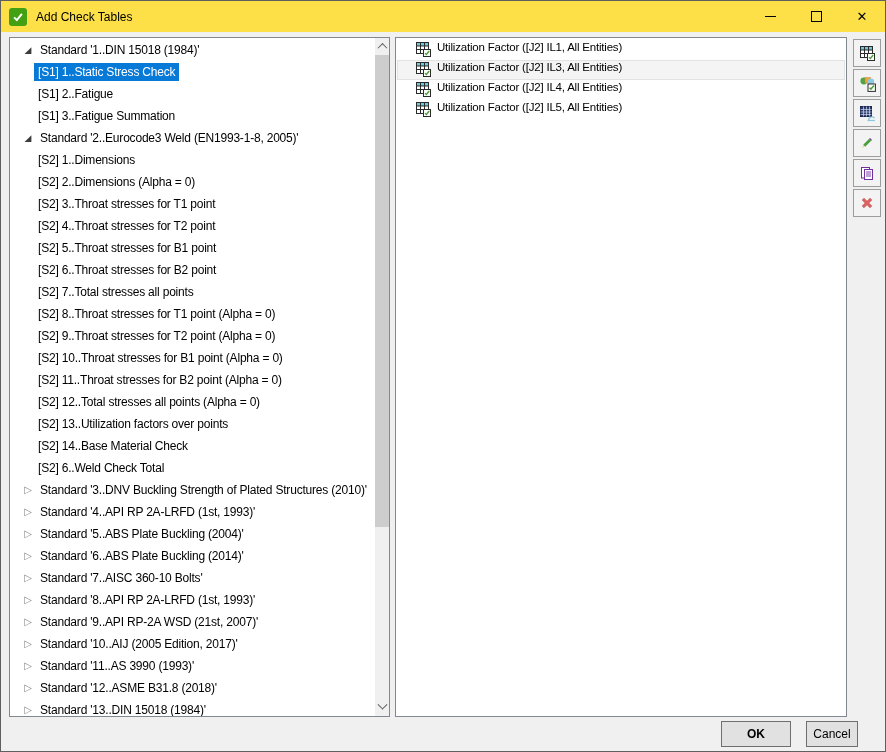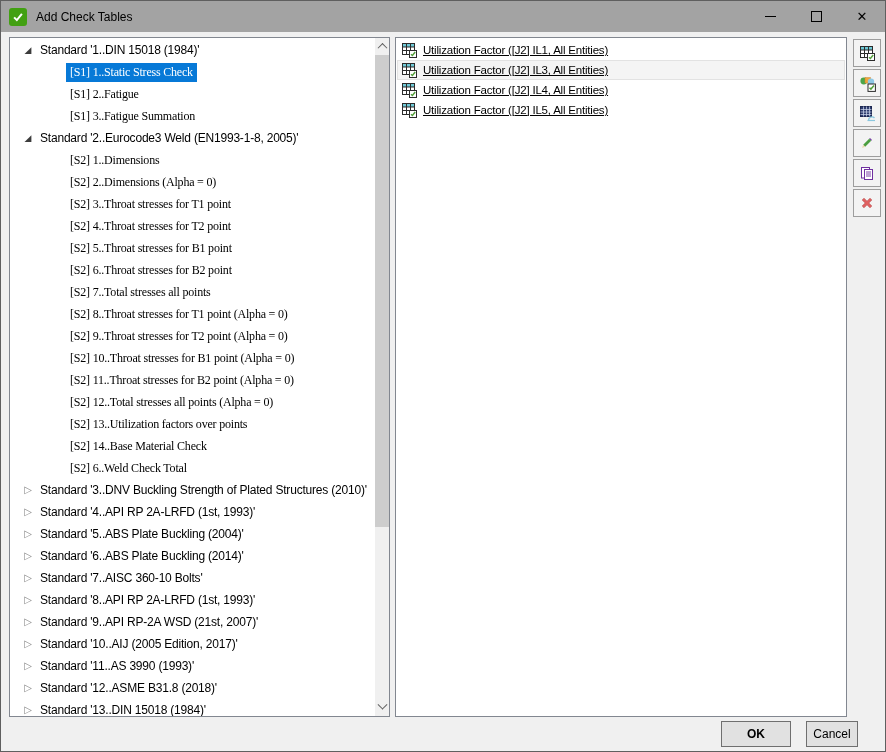--- a/index.html
+++ b/index.html
@@ -8,21 +8,21 @@
     font-family:"Liberation Sans", sans-serif;
     background:#ffffff; overflow:hidden;
   }
   .window {
     position:absolute; inset:0; background:#f0f0f0;
     border:1px solid #5f5f5f; box-sizing:border-box;
   }
   
   .titlebar {
     position:absolute; top:0; left:0; right:0; height:31px;
-    background:#a3a3a3; display:flex; align-items:center;
+    background:#fde047; display:flex; align-items:center;
   }
   .app-icon {
     width:18px; height:18px; margin-left:8px; border-radius:3px;
     background:#42a012; flex:0 0 auto; display:flex;
     align-items:center; justify-content:center;
   }
   .title-text { margin-left:9px; font-size:12px; color:#000; }
   .win-controls { margin-left:auto; display:flex; height:31px; }
   .win-btn {
     width:46px; height:31px; display:flex; align-items:center;
@@ -42,43 +42,43 @@
   .tree-glyph {
     position:absolute; left:11px; width:14px; text-align:center;
     font-size:9px; line-height:22px; color:#3c3c3c;
   }
   .tree-glyph.collapsed { color:#8a8a8a; font-size:10px; }
   .tree-label {
     font-size:12px; letter-spacing:-0.2px; color:#000;
     padding:2px 4px; white-space:nowrap;
   }
   .lvl0 .tree-label { margin-left:26px; }
-  .lvl1 .tree-label { margin-left:56px;font-family:Liberation Serif, serif; }
+  .lvl1 .tree-label { margin-left:24px; }
   .tree-label.selected { background:#0779d7; color:#fff; }
   .tree-scrollbar {
     position:absolute; right:0; top:0; bottom:0; width:14px; background:#f0f0f0;
   }
   .sb-btn {
     position:absolute; left:0; width:14px; height:17px;
     display:flex; align-items:center; justify-content:center;
     background:#f0f0f0; border:none; padding:0;
   }
   .sb-btn.up { top:0; } .sb-btn.down { bottom:0; }
   .chev { width:6px; height:6px; border-left:1px solid #5f5f5f; border-top:1px solid #5f5f5f; }
   .chev.up { transform:rotate(45deg) translate(1px,1px); }
   .chev.down { transform:rotate(225deg) translate(2px,2px); }
   .sb-thumb { position:absolute; left:0; top:17px; width:14px; height:472px; background:#cdcdcd; }
   .list-panel {
     position:absolute; left:394px; top:36px; width:452px; height:680px;
     background:#fff; border:1px solid #828790; box-sizing:border-box;
     padding-top:2px;
   }
   .list-row {
-    height:20px; margin:0 1px; display:flex; align-items:center;
-    border:1px solid transparent; box-sizing:border-box; padding-left:3px;text-decoration:underline;
+    height:20px; margin:0 1px; display:flex; align-items:flex-start;
+    border:1px solid transparent; box-sizing:border-box; padding-left:17px;
   }
   .list-row.hl { background:#f4f4f4; border-color:#e2e2e2; }
   .list-icon { width:16px; height:16px; margin-right:6px; flex:0 0 auto; }
   .list-label { font-size:11.5px; letter-spacing:-0.2px; color:#000; white-space:nowrap; }
   
   .side-toolbar {
     position:absolute; left:852px; top:38px; width:28px;
     display:flex; flex-direction:column; gap:2px;
   }
   .tool-btn {

